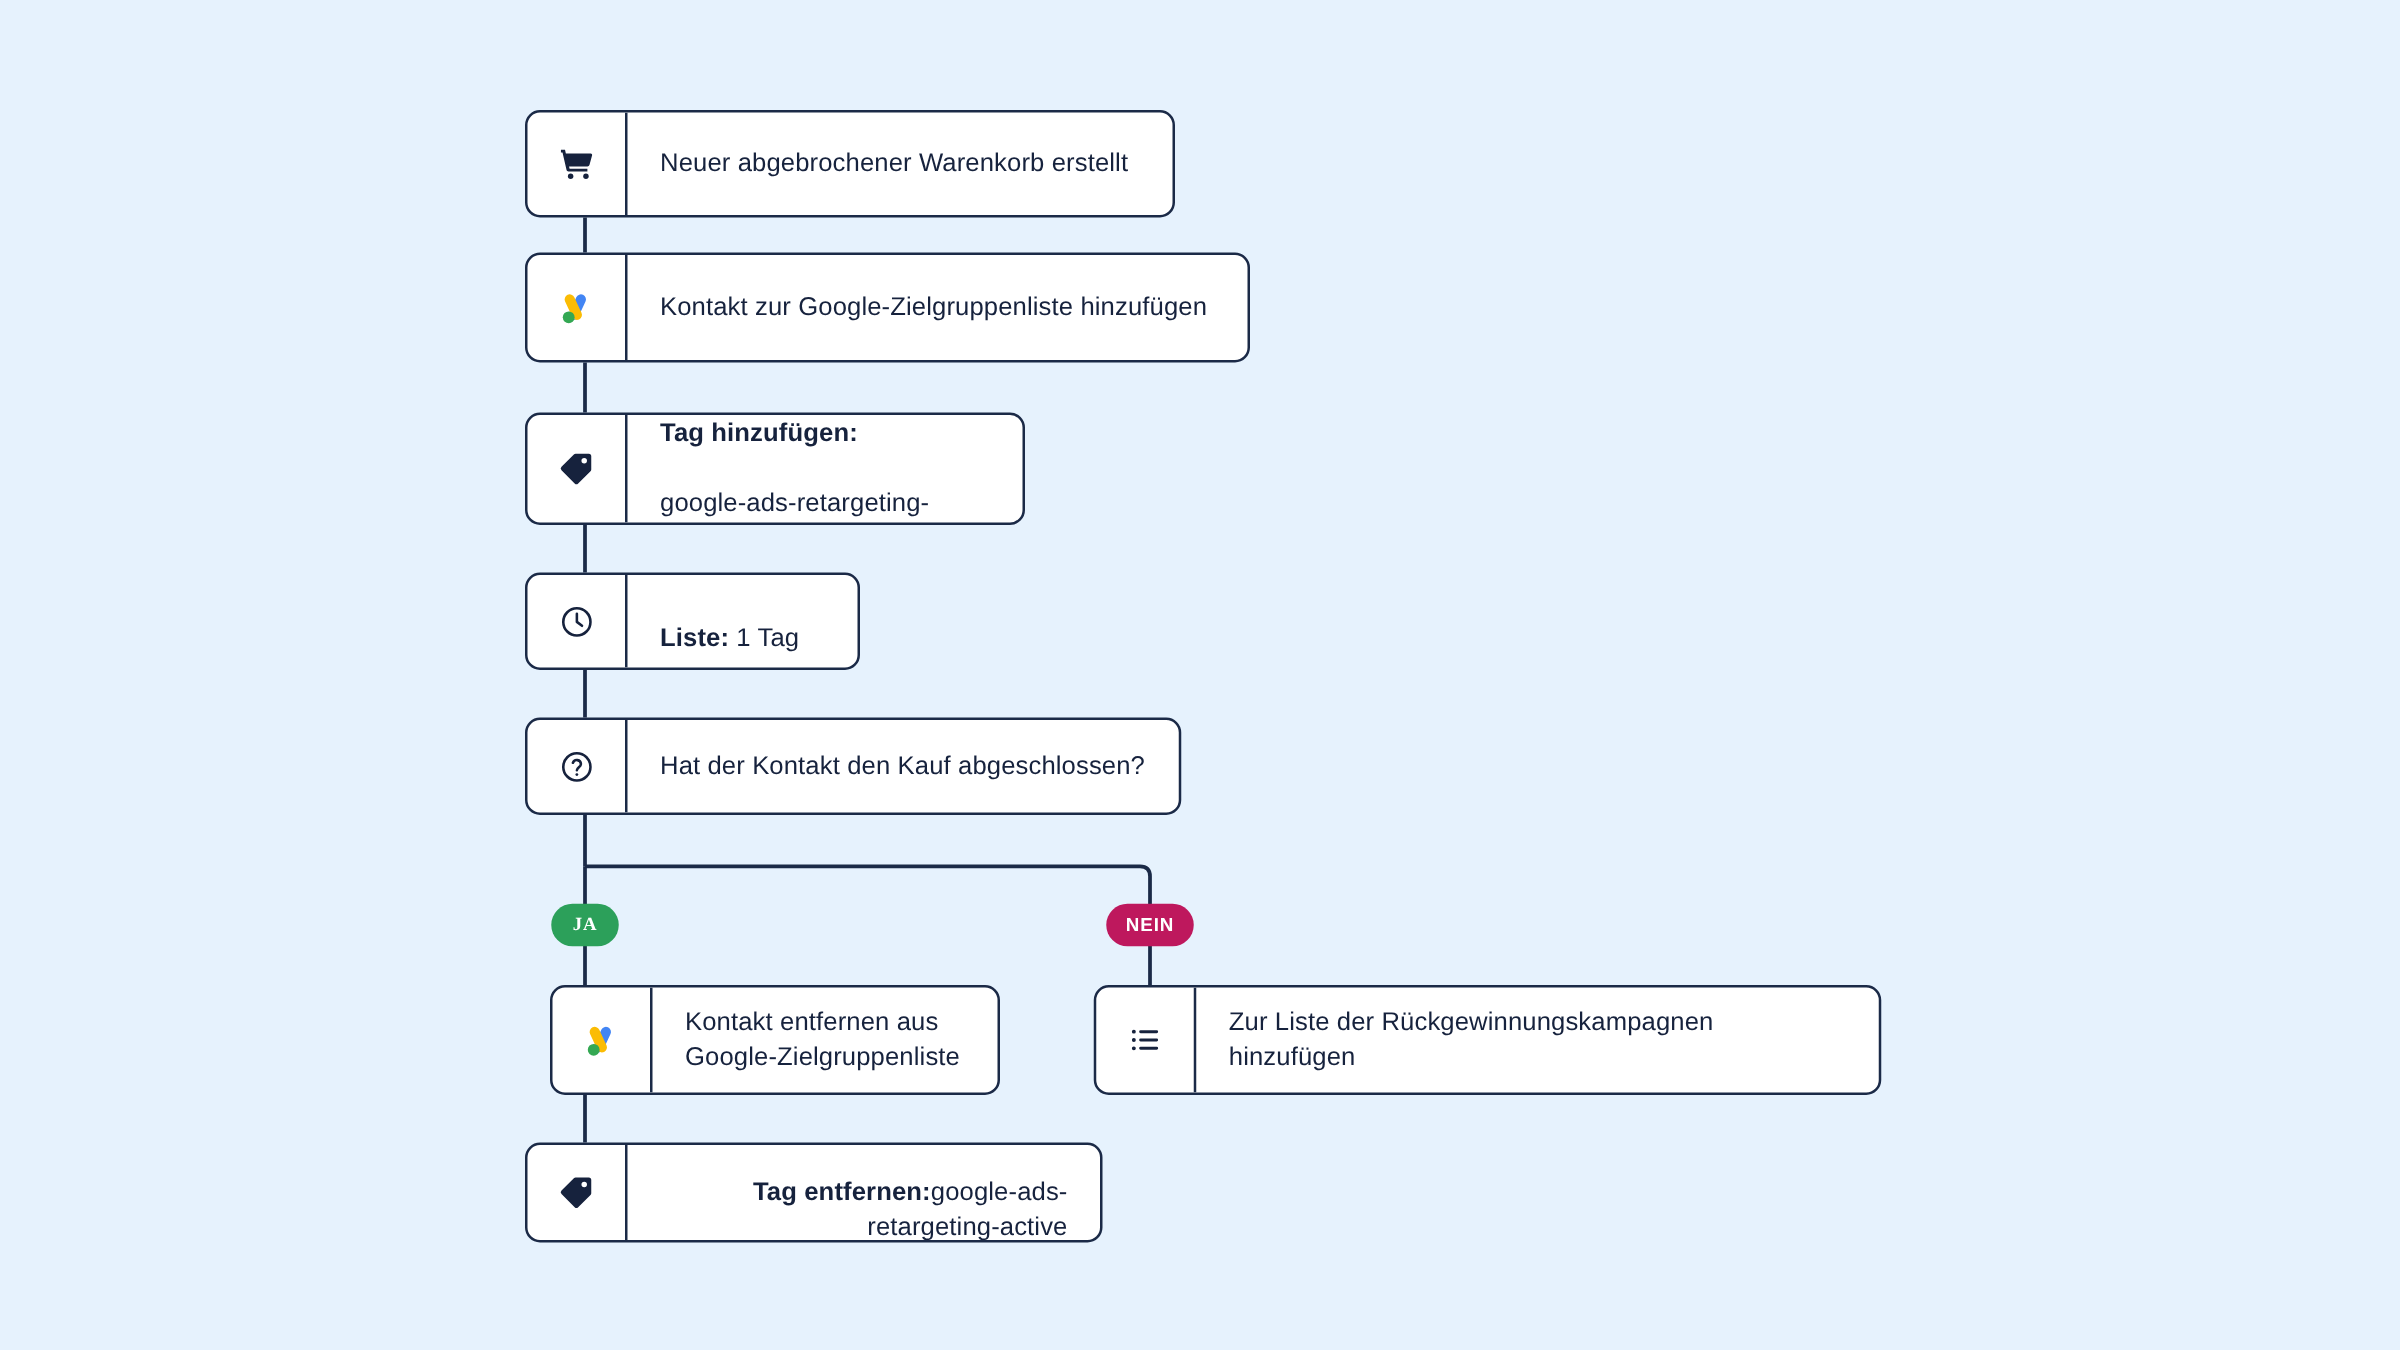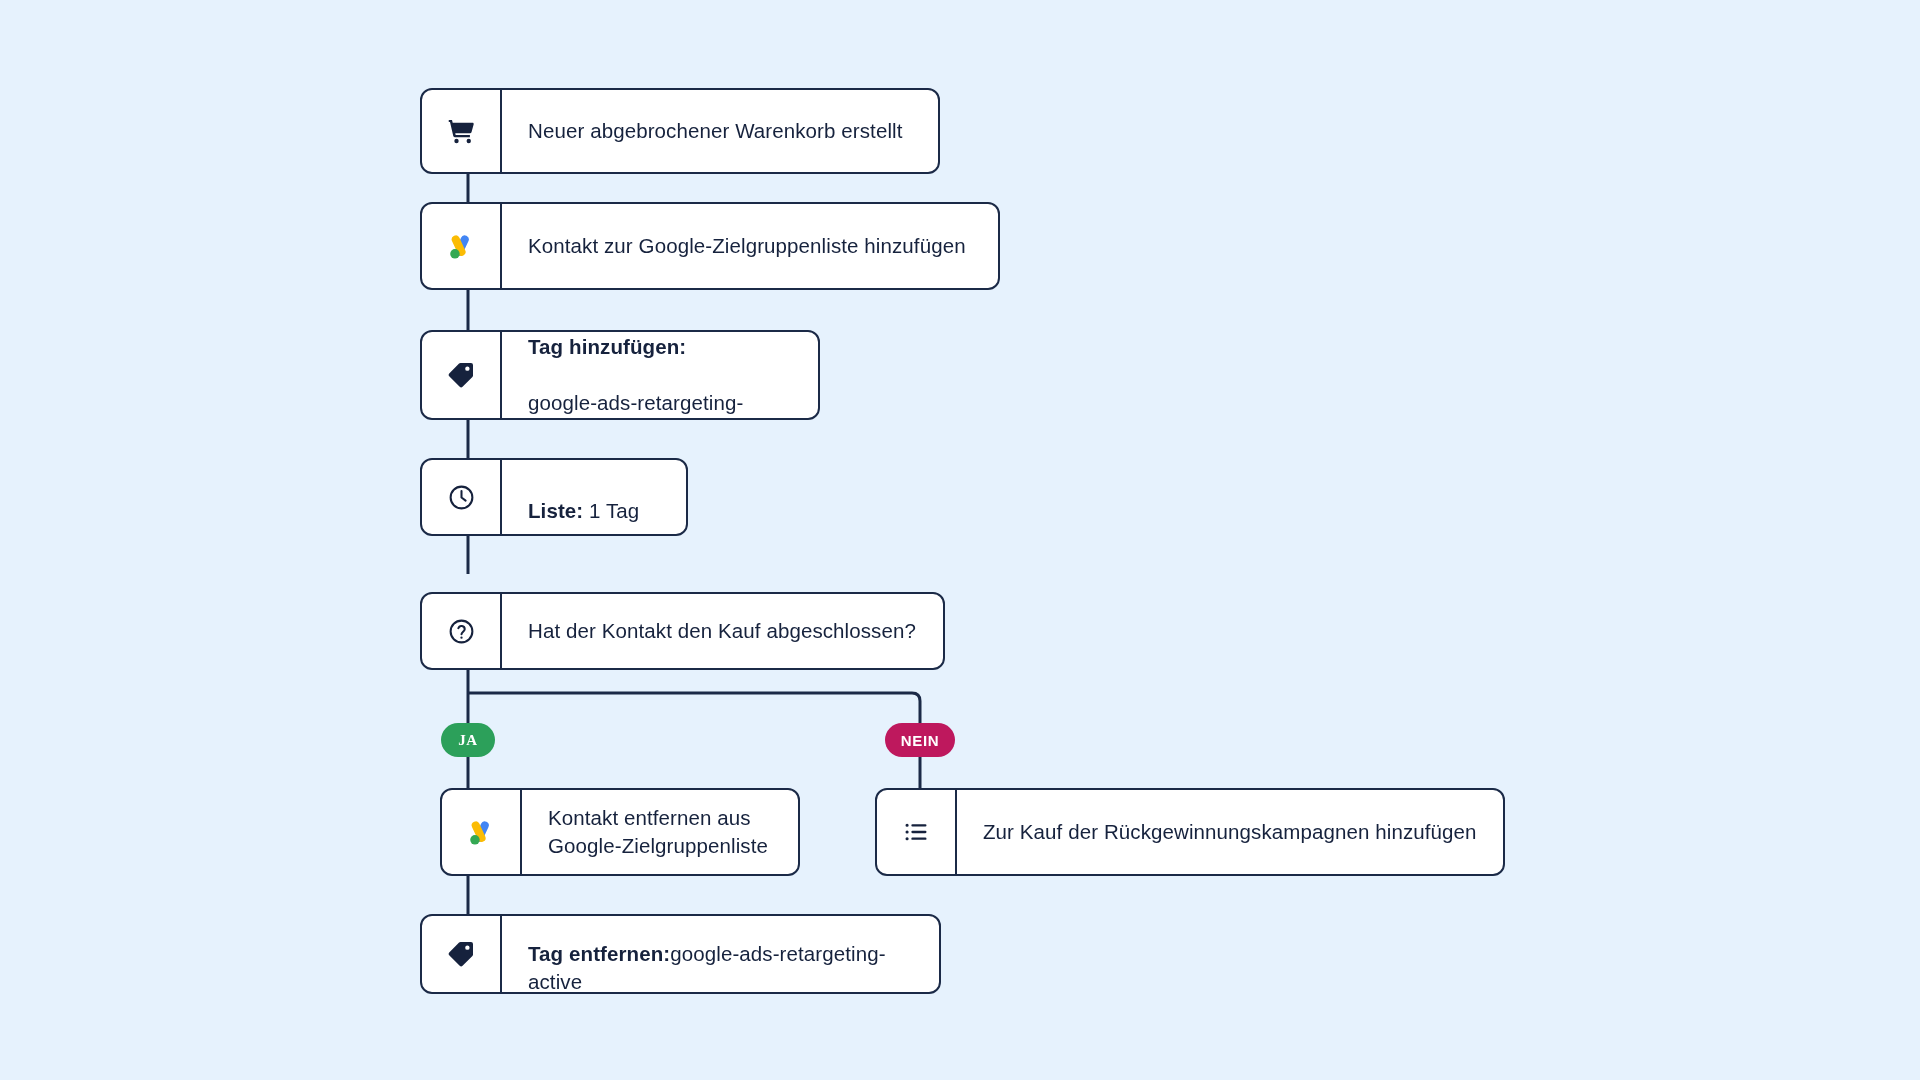--- a/index.html
+++ b/index.html
@@ -176,21 +176,21 @@
         </svg>
       </span>
     </div>
     <div class="node-body">
       <span class="node-text">
         <b>Liste:</b><span> 1 Tag</span>
       </span>
     </div>
   </div>
 
-  <div class="node" style="left:420px; top:574px; width:525px; height:78px;margin-top:18px;">
+  <div class="node" style="left:420px; top:574px; width:525px; height:78px;">
     <div class="node-icon">
       <span>
         <svg class="glyph" width="29" height="29" viewBox="0 0 24 24" fill="none" stroke="#16223d" stroke-width="1.7">
           <circle cx="12" cy="12" r="9"></circle>
           <path d="M9.4 9.3a2.7 2.7 0 0 1 5.25.9c0 1.8-2.65 2.25-2.65 4.05" stroke-linecap="round"></path>
           <circle cx="12" cy="17.1" r="0.95" fill="#16223d" stroke="none"></circle>
         </svg>
       </span>
     </div>
     <div class="node-body">
@@ -225,25 +225,25 @@
   <div class="node" style="left:875px; top:788px; width:630px; height:88px;">
     <div class="node-icon">
       <span>
         <svg class="glyph" width="28" height="28" viewBox="0 0 24 24" stroke="#16223d" stroke-width="2" stroke-linecap="round">
           <path d="M9 6.3h11M9 12h11M9 17.7h11"></path>
           <path d="M4.3 6.3h0.1M4.3 12h0.1M4.3 17.7h0.1" stroke-width="2.6"></path>
         </svg>
       </span>
     </div>
     <div class="node-body">
-      <span class="node-text">Zur Kauf der Rückgewinnungskampagnen hinzufügen</span>
-    </div>
-  </div>
-
-  <div class="node" style="left:420px; top:914px; width:521px; height:80px;">
+      <span class="node-text">Zur Liste der Rückgewinnungskampagnen hinzufügen</span>
+    </div>
+  </div>
+
+  <div class="node" style="left:420px; top:914px; width:462px; height:80px;text-align:right;">
     <div class="node-icon">
       <span>
         <svg class="glyph" width="30" height="30" viewBox="0 0 24 24" fill="#16223d">
           <path d="M11.6 2.4H20a1.6 1.6 0 0 1 1.6 1.6v8.4c0 .42-.17.83-.47 1.13l-7.9 7.9a1.6 1.6 0 0 1-2.26 0l-8.4-8.4a1.6 1.6 0 0 1 0-2.26l7.9-7.9c.3-.3.71-.47 1.13-.47z"></path>
           <circle cx="17.1" cy="6.9" r="1.75" fill="#ffffff"></circle>
         </svg>
       </span>
     </div>
     <div class="node-body">
       <span class="node-text">

